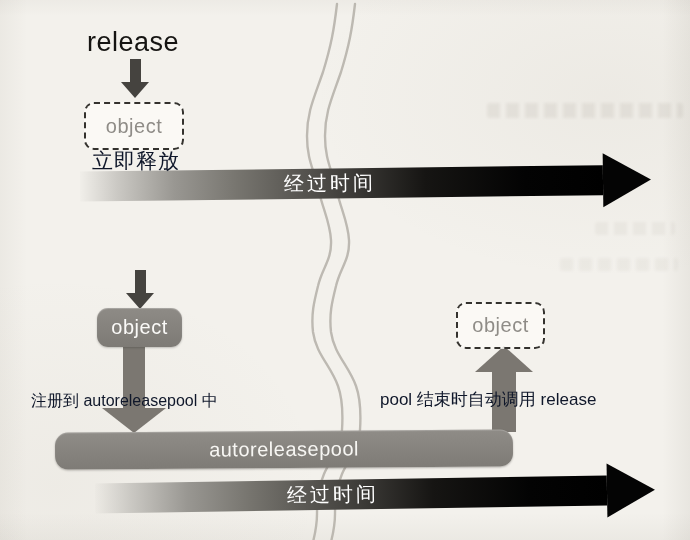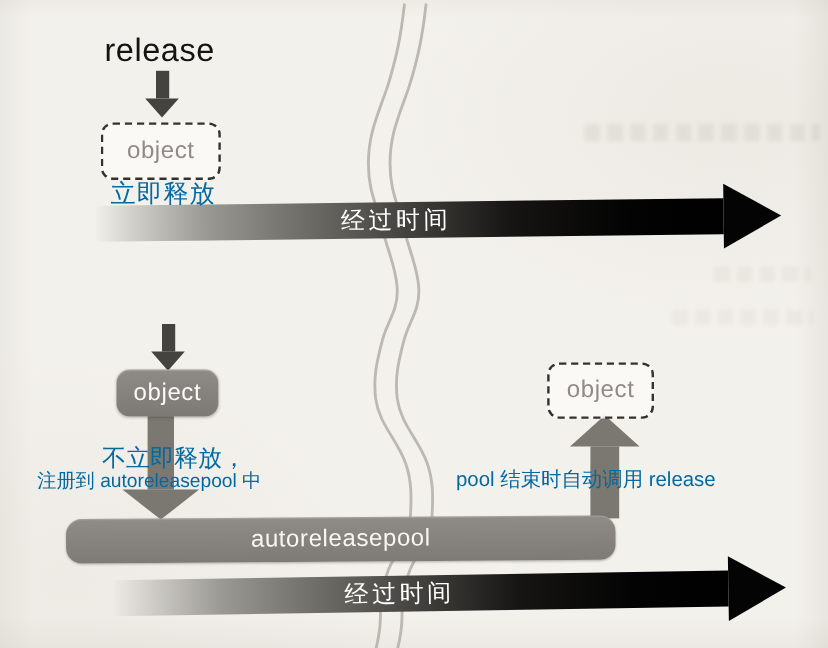--- a/index.html
+++ b/index.html
@@ -60,21 +60,21 @@
   .pool-bar{
     position:absolute;z-index:3;
     border-radius:13px;
     background:linear-gradient(180deg,#8f8c87 0%,#7e7b76 100%);
     box-shadow:inset 0 1px 1px rgba(255,255,255,0.2), 0 1px 2px rgba(40,38,34,0.3);
     display:flex;align-items:center;justify-content:center;
     font-size:20px;color:#f7f6f3;letter-spacing:.5px;
     transform:rotate(-0.4deg);
   }
 
-  .caption{position:absolute;z-index:4;color:#0369a1;}
+  .caption{position:absolute;z-index:4;color:#0f172a;}
 
   
   .timeline{position:absolute;z-index:2;}
   .timeline .tshaft{
     position:absolute;left:0;top:13px;height:30px;
     background:linear-gradient(90deg,
       rgba(212,210,205,0.08) 0%,
       rgba(190,188,183,0.75) 7%,
       #999792 18%,
       #77756f 30%,
@@ -133,21 +133,20 @@
       <div class="head"></div>
   </div>
 
   <div class="solid-box" style="left:97px;top:308px;width:85px;height:39px;">
     <span>object</span>
   </div>
 
   <div class="gr-shaft" style="left:123px;top:346px;width:22px;height:62px;"></div>
   <div class="gr-head-down" style="left:102px;top:408px;"></div>
 
-  <div class="caption" style="left:85px;top:368px;font-size:20px;">不立即释放，</div>
   <div class="caption" style="left:31px;top:391px;font-size:16px;">注册到 autoreleasepool 中</div>
 
   <div class="pool-bar" style="left:55px;top:431px;width:458px;height:37px;">
     <span>autoreleasepool</span>
   </div>
 
   <div class="gr-head-up" style="left:475px;top:346px;"></div>
   <div class="gr-shaft" style="left:492px;top:372px;width:24px;height:60px;"></div>
 
   <div class="dashed-box" style="left:456px;top:302px;width:85px;height:43px;">

